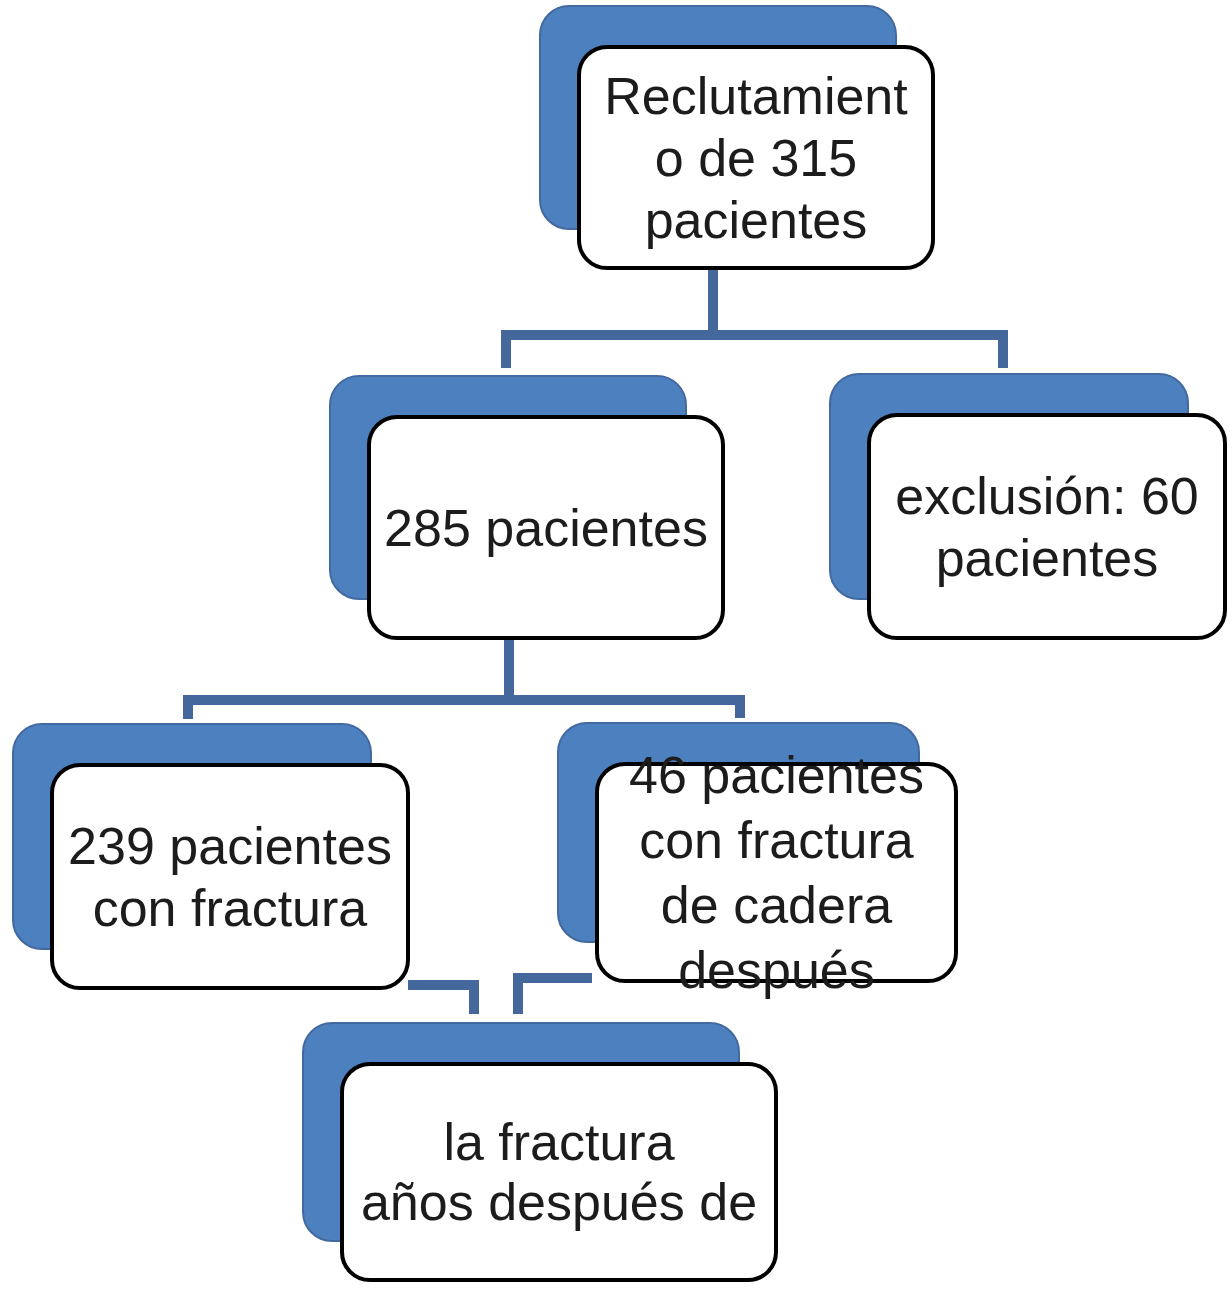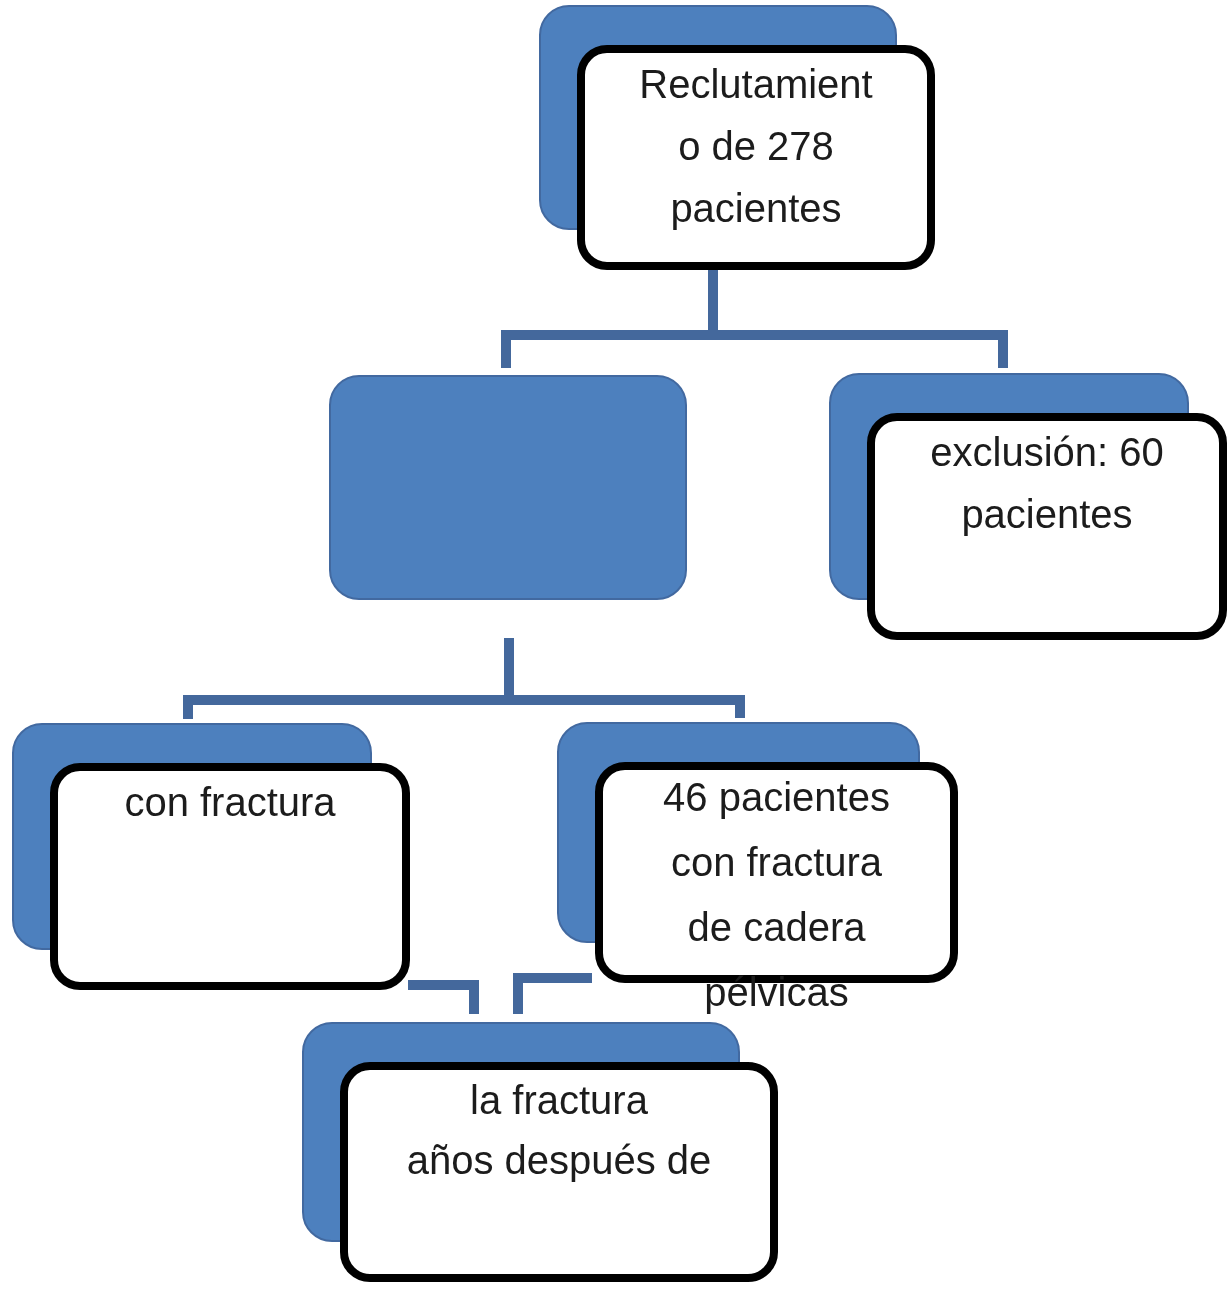--- a/index.html
+++ b/index.html
@@ -16,30 +16,30 @@
     position:absolute;
     background:#4d80be;
     border:2px solid #4269a0;
     border-radius:30px;
     box-sizing:border-box;
   }
   
   .box{
     position:absolute;
     background:#ffffff;
-    border:8px solid #000000;
+    border:4px solid #000000;
     border-radius:30px;
     box-sizing:border-box;
     display:flex;
     flex-direction:column;
     align-items:center;
-    justify-content:flex-start;
+    justify-content:center;
     text-align:center;
     color:#1c1c1c;
-    font-size:40px;
+    font-size:52px;
     line-height:62px;
   }
   .box .line{white-space:nowrap;}
   
   .conn{
     position:absolute;
     background:#44689c;
   }
 
   
@@ -95,43 +95,47 @@
   <div class="conn cB-stubR"></div>
 
   <div class="conn cC-hsegL"></div>
   <div class="conn cC-stubL"></div>
   <div class="conn cC-hsegR"></div>
   <div class="conn cC-stubR"></div>
 
   <div class="shadow sh-1"></div>
   <div class="box bx-1">
     <div class="line">Reclutamient</div>
-    <div class="line">o de 278</div>
+    <div class="line">o de 315</div>
     <div class="line">pacientes</div>
   </div>
 
   <div class="shadow sh-2"></div>
+  <div class="box bx-2">
+    <div class="line">285 pacientes</div>
+  </div>
 
   <div class="shadow sh-3"></div>
   <div class="box bx-3">
     <div class="line">exclusión: 60</div>
     <div class="line">pacientes</div>
   </div>
 
   <div class="shadow sh-4"></div>
   <div class="box bx-4">
+    <div class="line">239 pacientes</div>
     <div class="line">con fractura</div>
   </div>
 
   <div class="shadow sh-5"></div>
   <div class="box bx-5">
     <div class="line">46 pacientes</div>
     <div class="line">con fractura</div>
     <div class="line">de cadera</div>
-    <div class="line">pélvicas</div>
+    <div class="line">después</div>
   </div>
 
   <div class="shadow sh-6"></div>
   <div class="box bx-6">
     <div class="line">la fractura</div>
     <div class="line">años después de</div>
   </div>
 
 </div>
 

